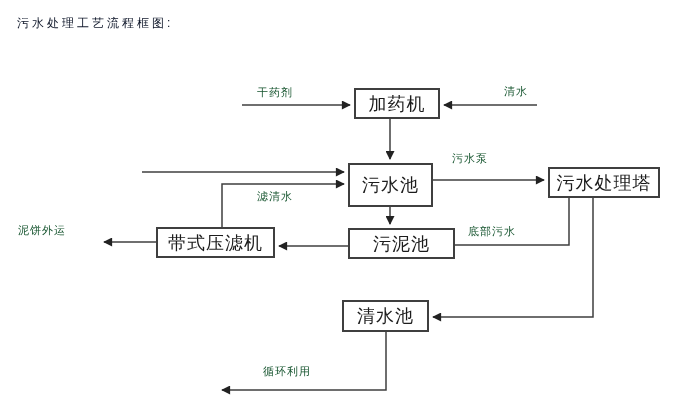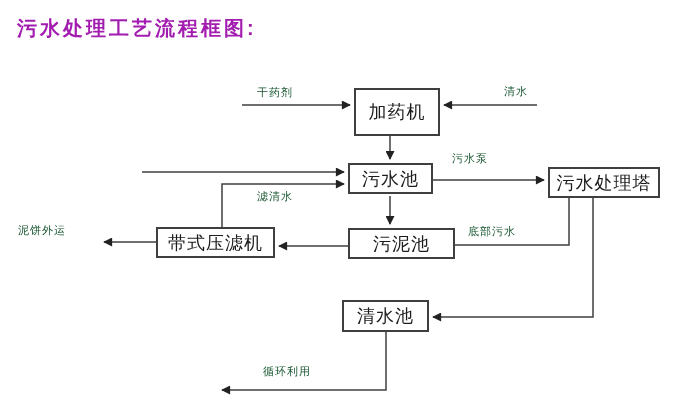--- a/index.html
+++ b/index.html
@@ -6,21 +6,21 @@
   body {
     width: 700px; height: 420px;
     background: #ffffff;
     font-family: "Liberation Sans", "DejaVu Sans", sans-serif;
     position: relative;
     overflow: hidden;
   }
   .stage { position: absolute; left: 0; top: 0; width: 700px; height: 420px; }
   .title {
     position: absolute; left: 17px; top: 15px;
-    font-size: 20px; font-weight: bold; color: #a21caf;
+    font-size: 12px; font-weight: normal; color: #0f172a;
     letter-spacing: 3px; white-space: nowrap;
   }
   svg.wires { position: absolute; left: 0; top: 0; }
   .node {
     position: absolute; box-sizing: border-box;
     border: 2px solid #3f3f3f; background: #ffffff;
     display: flex; align-items: center; justify-content: center;
     font-size: 18px; color: #1c1c1c; letter-spacing: 1px;
     white-space: nowrap;
   }
@@ -51,22 +51,22 @@
     <polyline points="222,227 222,184 344,184" fill="none" stroke="#3f3f3f" stroke-width="1.5" marker-end="url(#ah)"></polyline>
     <line x1="433" y1="180" x2="544" y2="180" stroke="#3f3f3f" stroke-width="1.5" marker-end="url(#ah)"></line>
     <line x1="390" y1="196" x2="390" y2="224" stroke="#3f3f3f" stroke-width="1.5" marker-end="url(#ah)"></line>
     <polyline points="569,198 569,245 435,245" fill="none" stroke="#3f3f3f" stroke-width="1.5" marker-end="url(#ah)"></polyline>
     <line x1="348" y1="246" x2="279" y2="246" stroke="#3f3f3f" stroke-width="1.5" marker-end="url(#ah)"></line>
     <line x1="156" y1="242" x2="104" y2="242" stroke="#3f3f3f" stroke-width="1.5" marker-end="url(#ah)"></line>
     <polyline points="593,198 593,317 433,317" fill="none" stroke="#3f3f3f" stroke-width="1.5" marker-end="url(#ah)"></polyline>
     <polyline points="386,332 386,390 222,390" fill="none" stroke="#3f3f3f" stroke-width="1.5" marker-end="url(#ah)"></polyline>
   </svg>
 
-  <div class="node" style="left:354px; top:88px; width:86px; height:48px">加药机</div>
-  <div class="node" style="left:348px; top:163px; width:85px; height:31px">污水池</div>
+  <div class="node" style="left:354px; top:88px; width:86px; height:31px">加药机</div>
+  <div class="node" style="left:348px; top:163px; width:85px; height:44px">污水池</div>
   <div class="node" style="left:548px; top:167px; width:112px; height:31px">污水处理塔</div>
   <div class="node" style="left:348px; top:228px; width:107px; height:31px">污泥池</div>
   <div class="node" style="left:342px; top:300px; width:87px; height:32px">清水池</div>
   <div class="node" style="left:156px; top:227px; width:119px; height:31px">带式压滤机</div>
 
   <span class="edge-label" style="left:257px; top:85px">干药剂</span>
   <span class="edge-label" style="left:504px; top:84px">清水</span>
   <span class="edge-label" style="left:257px; top:189px">滤清水</span>
   <span class="edge-label" style="left:452px; top:151px">污水泵</span>
   <span class="edge-label" style="left:468px; top:224px">底部污水</span>

